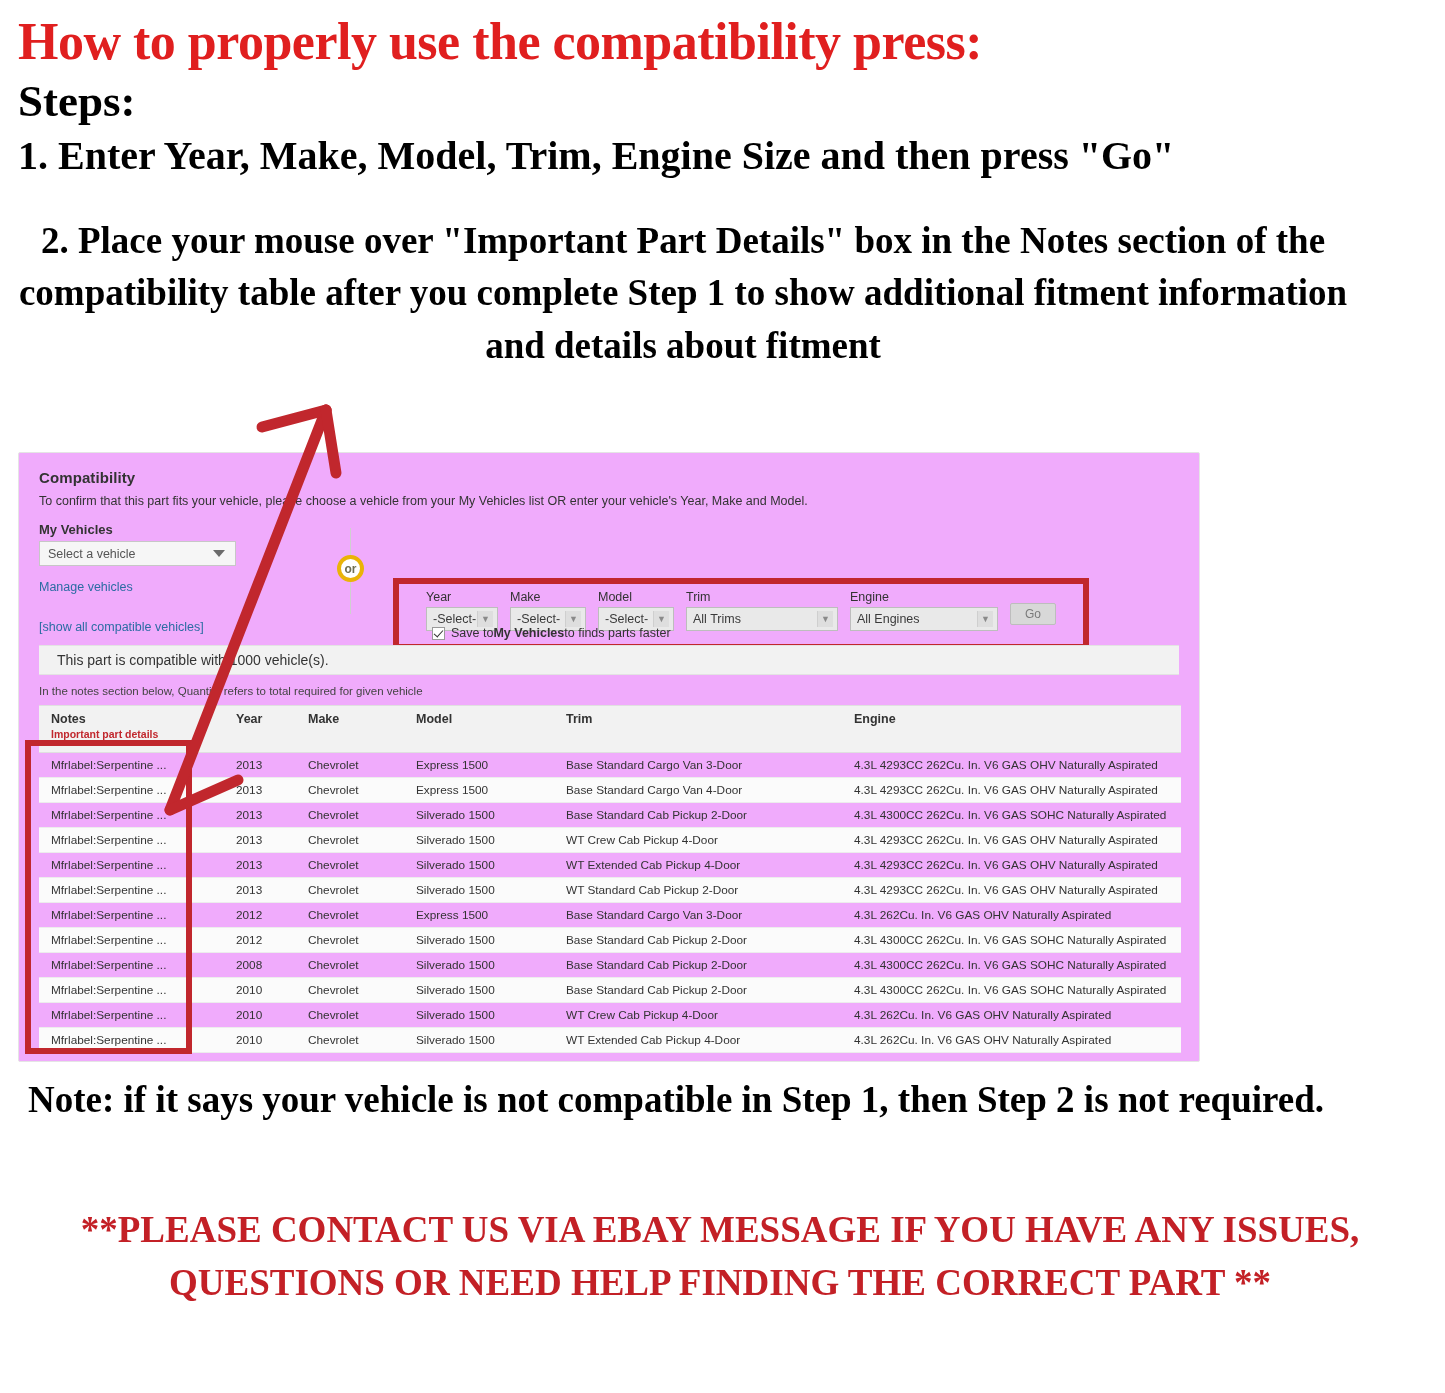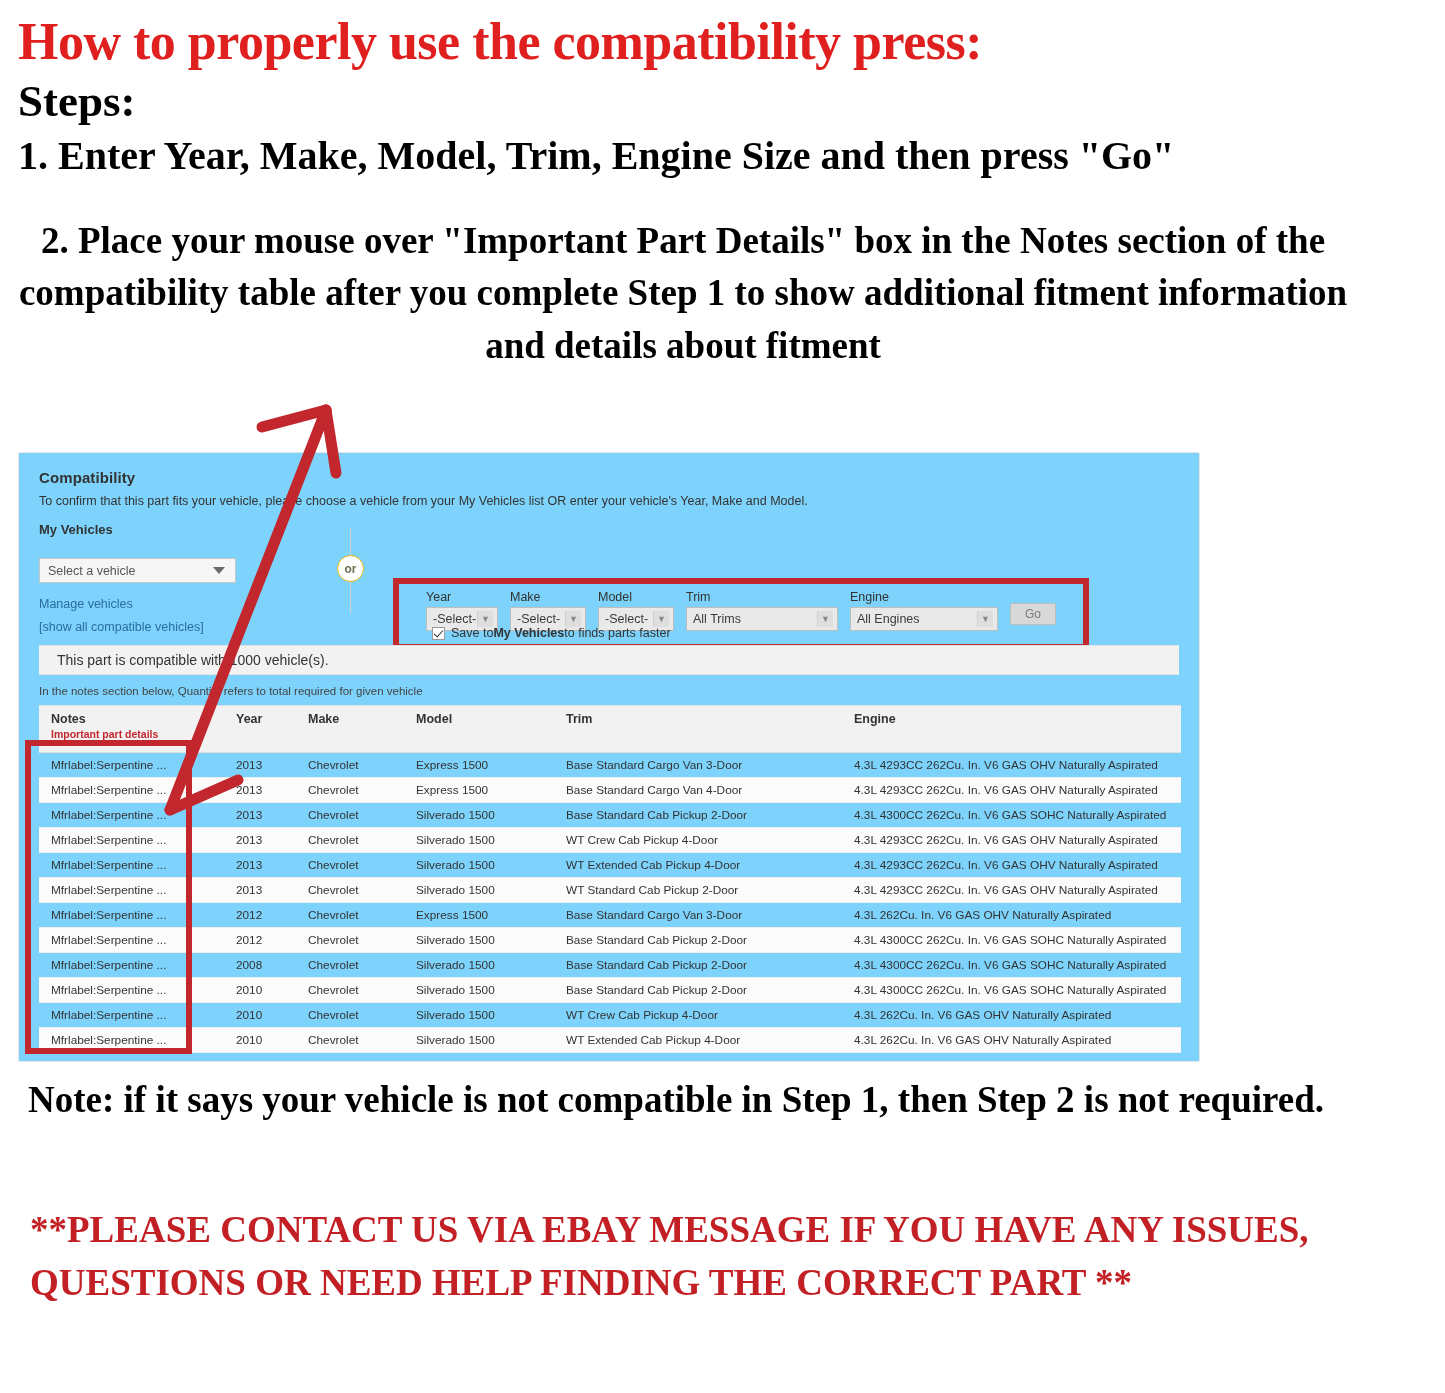--- a/index.html
+++ b/index.html
@@ -59,21 +59,21 @@
     text-align: center;
   }
 
   
   #compat-panel {
     position: absolute;
     left: 18px;
     top: 452px;
     width: 1182px;
     height: 610px;
-    background: #7dd3fc;
+    background: #f0abfc;
     border: 1px solid #e5e5e5;
     border-radius: 2px;
     box-sizing: border-box;
     overflow: hidden;
   }
   .compat-inner { position: relative; padding: 16px 20px 0 20px; }
   .compat-title {
     font-size: 15px;
     font-weight: bold;
     color: #333333;
@@ -90,21 +90,21 @@
     margin-top: 14px;
     height: 120px;
   }
   .myveh-col { position: absolute; left: 0; top: 0; width: 240px; }
   .myveh-label {
     font-size: 13px;
     font-weight: bold;
     color: #333;
   }
   .veh-select {
-    margin-top: 21px;
+    margin-top: 4px;
     width: 197px;
     height: 25px;
     border: 1px solid #c7c7c7;
     background: #f6f6f6;
     box-sizing: border-box;
     display: flex;
     align-items: center;
     padding-left: 8px;
     font-size: 12.5px;
     color: #555;
@@ -146,21 +146,21 @@
     width: 1px;
     height: 86px;
     background: #cfcfcf;
   }
   .or-divider .bubble {
     position: absolute;
     left: 3px;
     top: 27px;
     width: 27px;
     height: 27px;
-    border: 1px solid #eab308;
+    border: 4px solid #eab308;
     border-radius: 50%;
     background: #ffffff;
     color: #6e6e52;
     font-size: 12px;
     font-weight: bold;
     display: flex;
     align-items: center;
     justify-content: center;
     box-sizing: border-box;
   }
@@ -372,20 +372,21 @@
   #contact-block {
     position: absolute;
     left: 30px;
     top: 1204px;
     width: 1380px;
     font-family: "Liberation Serif", serif;
     font-weight: bold;
     font-size: 37px;
     line-height: 1.42;
     color: #c32026;
+    text-align: center;
   }
 </style>
 </head>
 <body>
 
 <div id="headline-block">
   <div class="hl-title">How to properly use the compatibility press:</div>
   <div class="hl-steps">Steps:</div>
   <div class="hl-step1">1. Enter Year, Make, Model, Trim, Engine Size and then press "Go"</div>
   <div class="hl-step2">2. Place your mouse over "Important Part Details" box in the Notes section of the compatibility table after you complete Step 1 to show additional fitment information and details about fitment</div>

